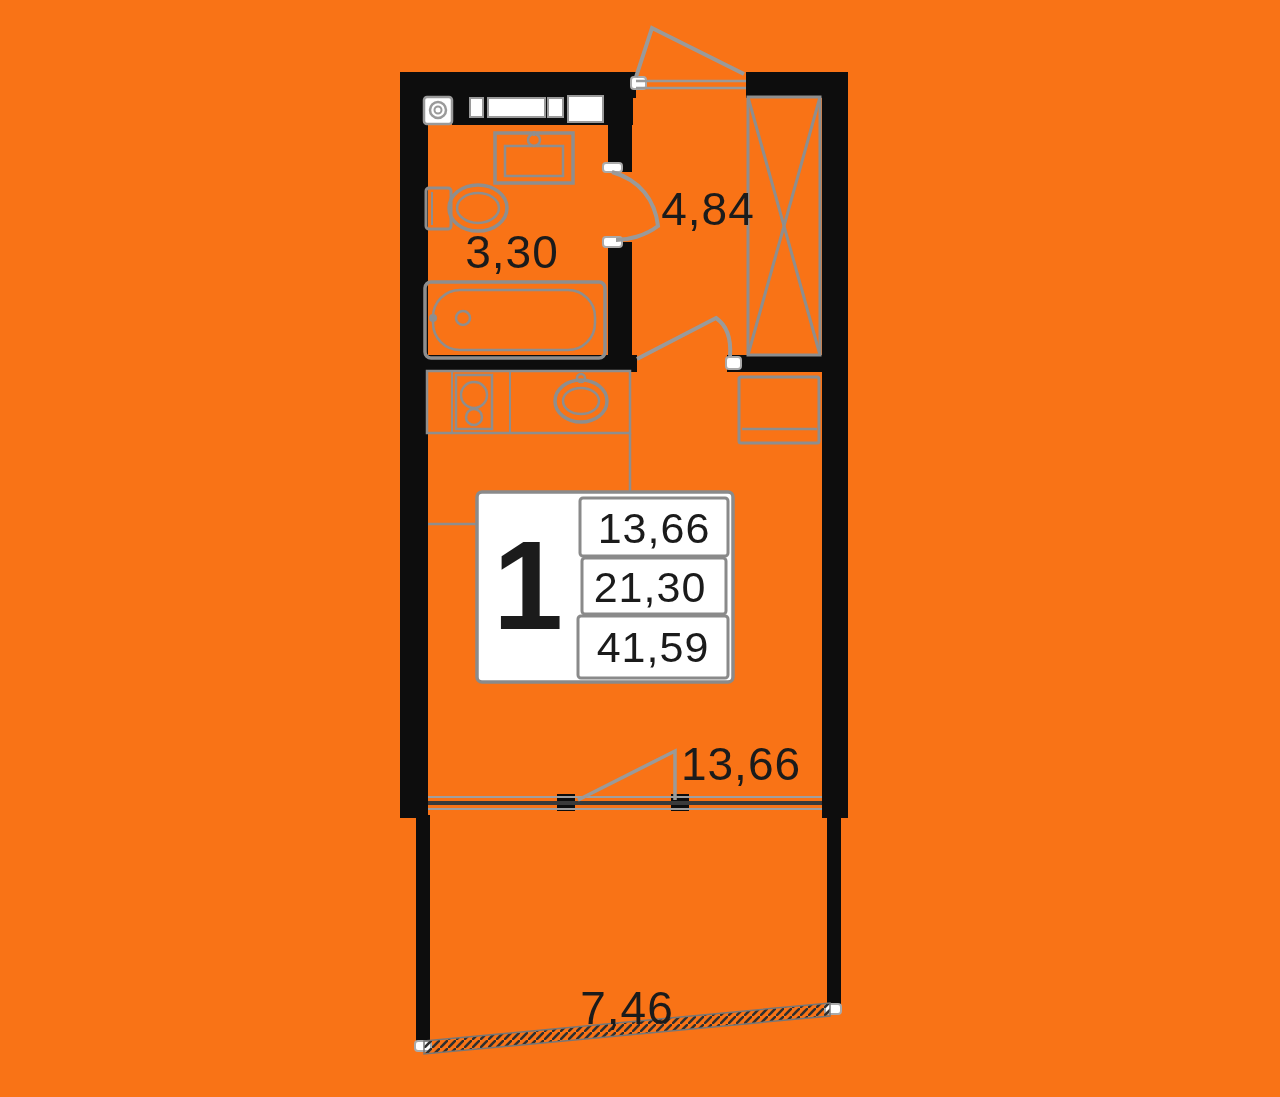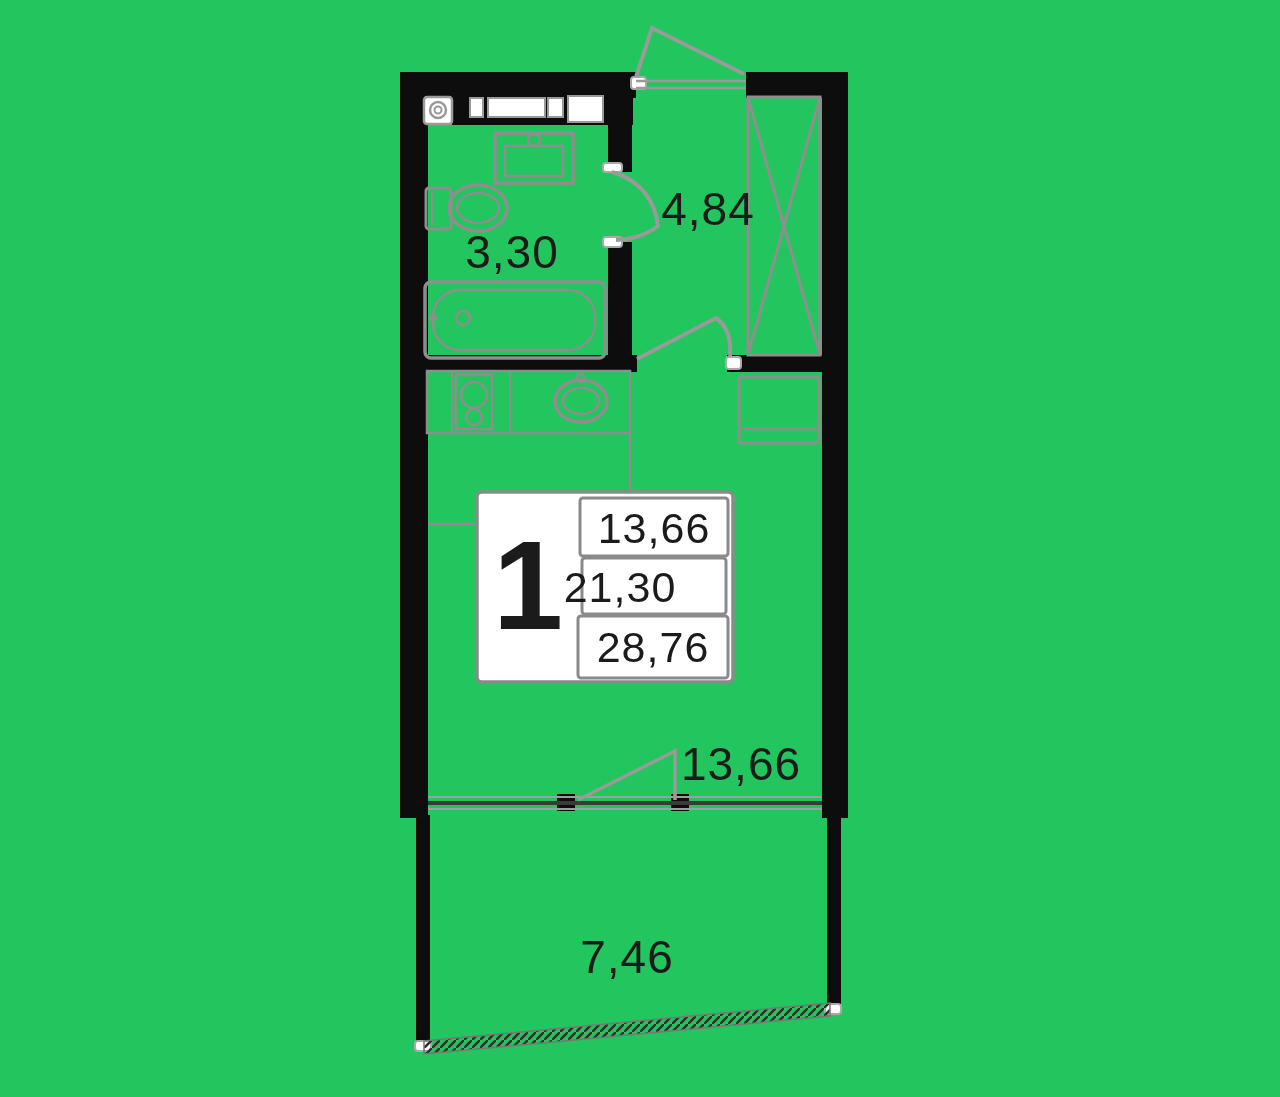--- a/index.html
+++ b/index.html
@@ -1,16 +1,16 @@
 <!DOCTYPE html>
 <html><head>
 <meta charset="utf-8">
 <style>
   html,body{margin:0;padding:0;background:#ffffff;}
-  #stage{position:relative;width:1280px;height:1097px;background:#22c55e;overflow:hidden;
+  #stage{position:relative;width:1280px;height:1097px;background:#f97316;overflow:hidden;
          font-family:"Liberation Sans", sans-serif;}
   #plan-svg{position:absolute;left:0;top:0;}
   .label{position:absolute;transform:translate(-50%,-50%);color:#1b1b1b;
          font-size:46px;letter-spacing:1px;white-space:nowrap;}
   .card-value{font-size:43px;letter-spacing:1px;}
   .rooms-count{font-size:126px;font-weight:bold;letter-spacing:0;}
 </style>
 </head>
 <body>
 
@@ -136,22 +136,22 @@
 
     <polygon points="424,1041 830,1003 830,1016 424,1054" fill="url(#hatch)" stroke="#777777" stroke-width="1.5"></polygon>
   </svg>
 
   <div class="label" style="left:512px;top:252px">3,30</div>
 
   <div class="label" style="left:708px;top:209px">4,84</div>
 
   <div class="label" style="left:741px;top:764px">13,66</div>
 
-  <div class="label" style="left:627px;top:957px">7,46</div>
+  <div class="label" style="left:627px;top:1008px">7,46</div>
 
   <div class="label rooms-count" style="left:528px;top:585px">1</div>
 
   <div class="label card-value" style="left:654px;top:528px">13,66</div>
 
-  <div class="label card-value" style="left:620px;top:587px">21,30</div>
+  <div class="label card-value" style="left:650px;top:587px">21,30</div>
 
-  <div class="label card-value" style="left:653px;top:647px">28,76</div>
+  <div class="label card-value" style="left:653px;top:647px">41,59</div>
 </div>
 
 </body></html>

